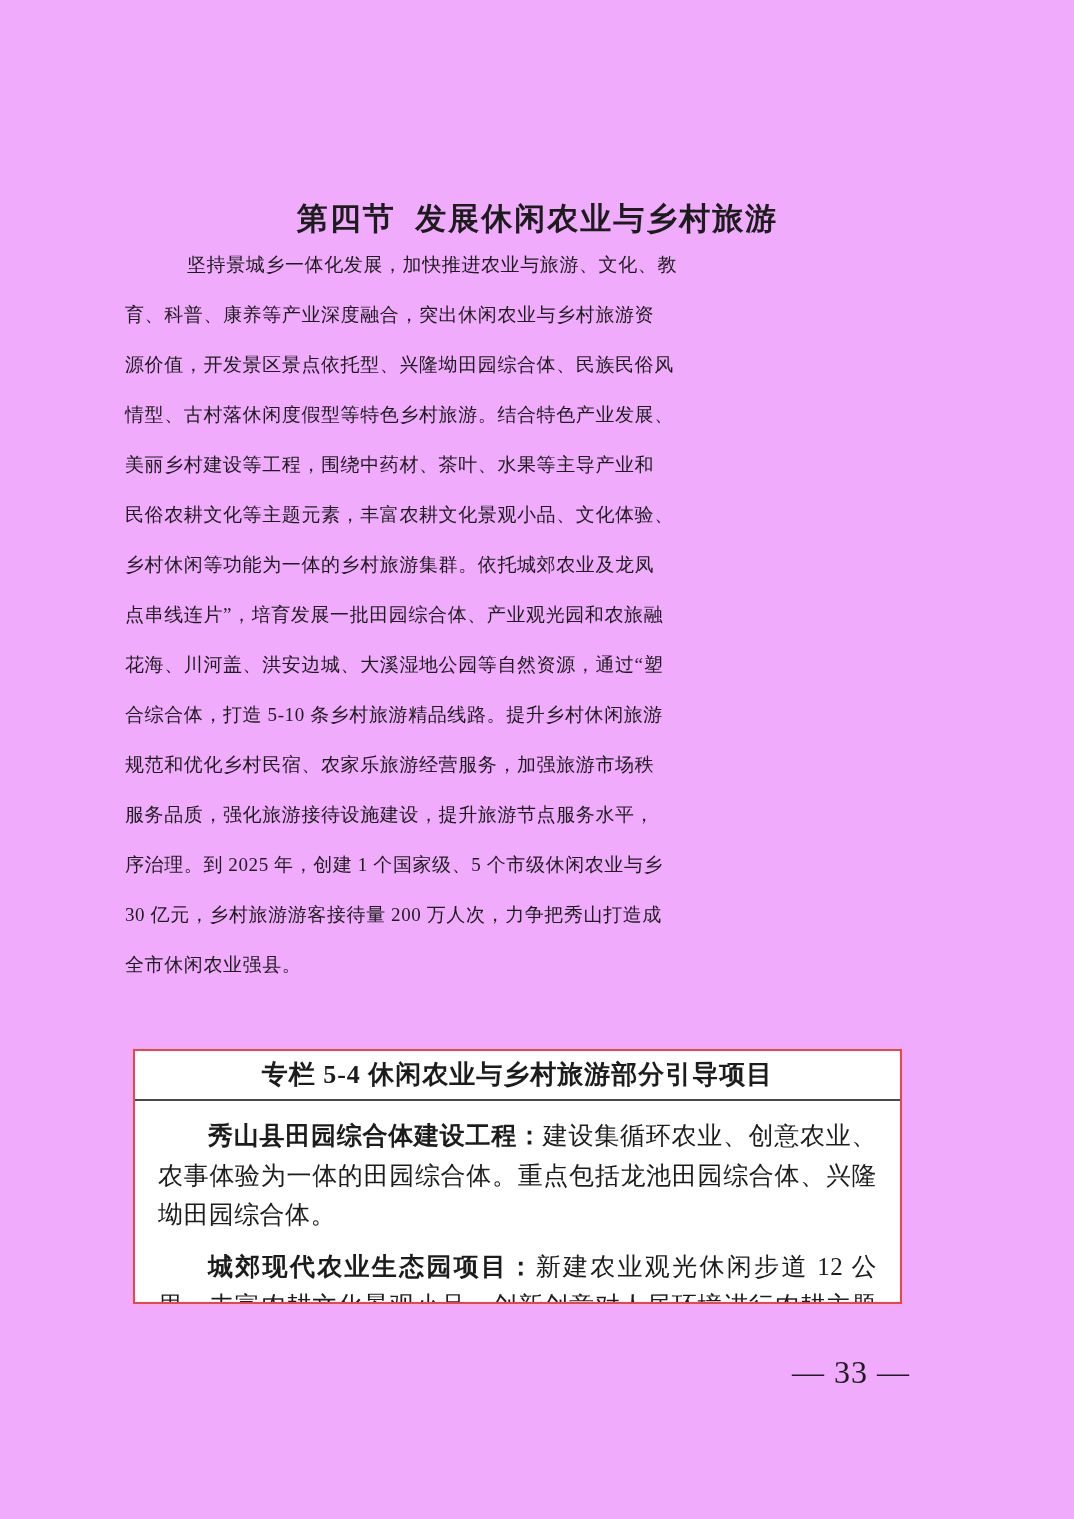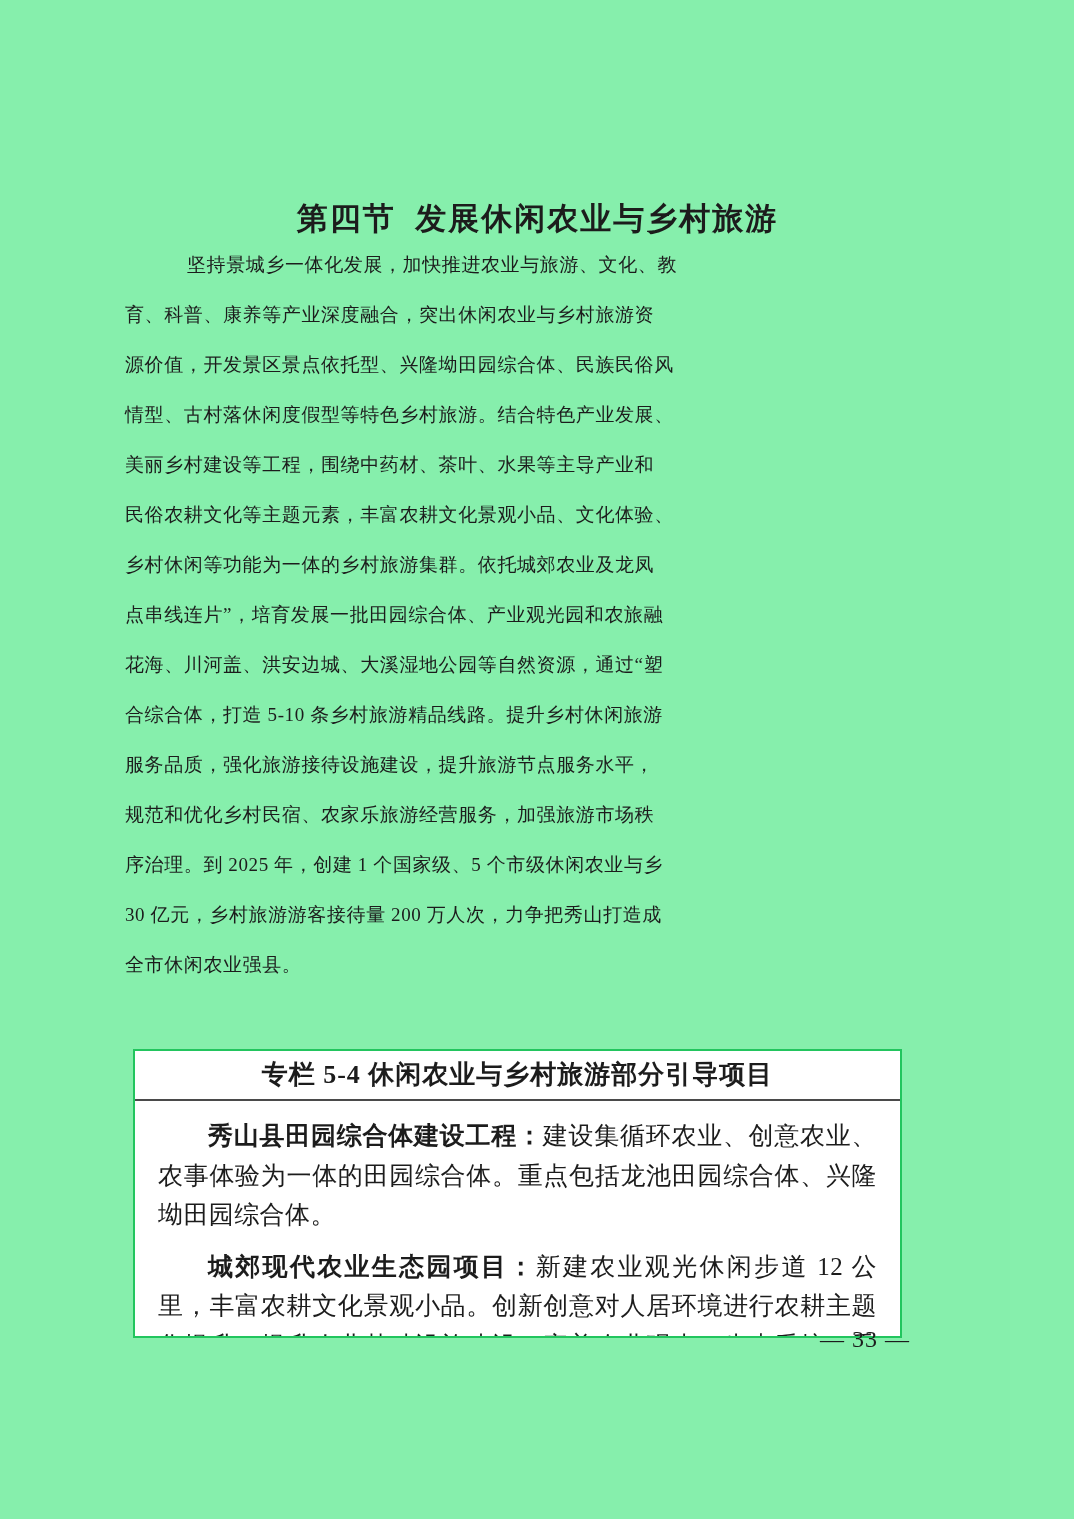--- a/index.html
+++ b/index.html
@@ -5,21 +5,21 @@
   html, body {
     margin: 0;
     padding: 0;
     background: #e8e8e8;
   }
   .page {
     position: relative;
     width: 1074px;
     height: 1519px;
     margin: 0 auto;
-    background: #86efac;
+    background: #f0abfc;
     font-family: "Liberation Serif", "DejaVu Serif", serif;
     color: #1c1c1c;
     overflow: hidden;
   }
   .section-title {
     position: absolute;
     left: 140px;
     top: 196px;
     width: 795px;
     margin: 0;
@@ -43,23 +43,23 @@
     white-space: nowrap;
   }
   .bline.indent {
     text-indent: 62px;
   }
   .panel {
     position: absolute;
     left: 133px;
     top: 1049px;
     width: 769px;
-    height: 289px;
+    height: 255px;
     box-sizing: border-box;
-    border: 2px solid #22c55e;
+    border: 2px solid #ef4444;
     overflow: hidden;
     background: #ffffff;
   }
   .panel-header {
     box-sizing: border-box;
     height: 50px;
     line-height: 48px;
     text-align: center;
     font-size: 26px;
     font-weight: 700;
@@ -75,23 +75,23 @@
   }
   .panel-item {
     margin: 12px;
     text-indent: 2em;
   }
   .panel-item .lead {
     font-weight: 700;
   }
   .page-number {
     position: absolute;
-    top: 1326px;
+    top: 1354px;
     right: 164px;
-    font-size: 24px;
+    font-size: 32px;
     letter-spacing: 1px;
     white-space: pre;
     margin-left: 47px;
   }
 </style>
 </head>
 <body>
 
 <div class="page">
 
@@ -101,22 +101,22 @@
     <div class="bline indent">坚持景城乡一体化发展，加快推进农业与旅游、文化、教</div>
     <div class="bline">育、科普、康养等产业深度融合，突出休闲农业与乡村旅游资</div>
     <div class="bline">源价值，开发景区景点依托型、兴隆坳田园综合体、民族民俗风</div>
     <div class="bline">情型、古村落休闲度假型等特色乡村旅游。结合特色产业发展、</div>
     <div class="bline">美丽乡村建设等工程，围绕中药材、茶叶、水果等主导产业和</div>
     <div class="bline">民俗农耕文化等主题元素，丰富农耕文化景观小品、文化体验、</div>
     <div class="bline">乡村休闲等功能为一体的乡村旅游集群。依托城郊农业及龙凤</div>
     <div class="bline">点串线连片”，培育发展一批田园综合体、产业观光园和农旅融</div>
     <div class="bline">花海、川河盖、洪安边城、大溪湿地公园等自然资源，通过“塑</div>
     <div class="bline">合综合体，打造 5-10 条乡村旅游精品线路。提升乡村休闲旅游</div>
+    <div class="bline">规范和优化乡村民宿、农家乐旅游经营服务，加强旅游市场秩</div>
     <div class="bline">服务品质，强化旅游接待设施建设，提升旅游节点服务水平，</div>
-    <div class="bline">规范和优化乡村民宿、农家乐旅游经营服务，加强旅游市场秩</div>
     <div class="bline">序治理。到 2025 年，创建 1 个国家级、5 个市级休闲农业与乡</div>
     <div class="bline">30 亿元，乡村旅游游客接待量 200 万人次，力争把秀山打造成</div>
     <div class="bline">全市休闲农业强县。</div>
   </div>
 
   <section class="panel">
     <div class="panel-header">专栏 5-4  休闲农业与乡村旅游部分引导项目</div>
     <div class="panel-body">
       <p class="panel-item"><span class="lead">秀山县田园综合体建设工程：</span><span>建设集循环农业、创意农业、农事体验为一体的田园综合体。重点包括龙池田园综合体、兴隆坳田园综合体。</span></p>
       <p class="panel-item"><span class="lead">城郊现代农业生态园项目：</span><span>新建农业观光休闲步道 12 公里，丰富农耕文化景观小品。创新创意对人居环境进行农耕主题化提升，提升农业基础设施建设，完善农业观光、生态采摘、垂钓露营等休闲设</span></p>

